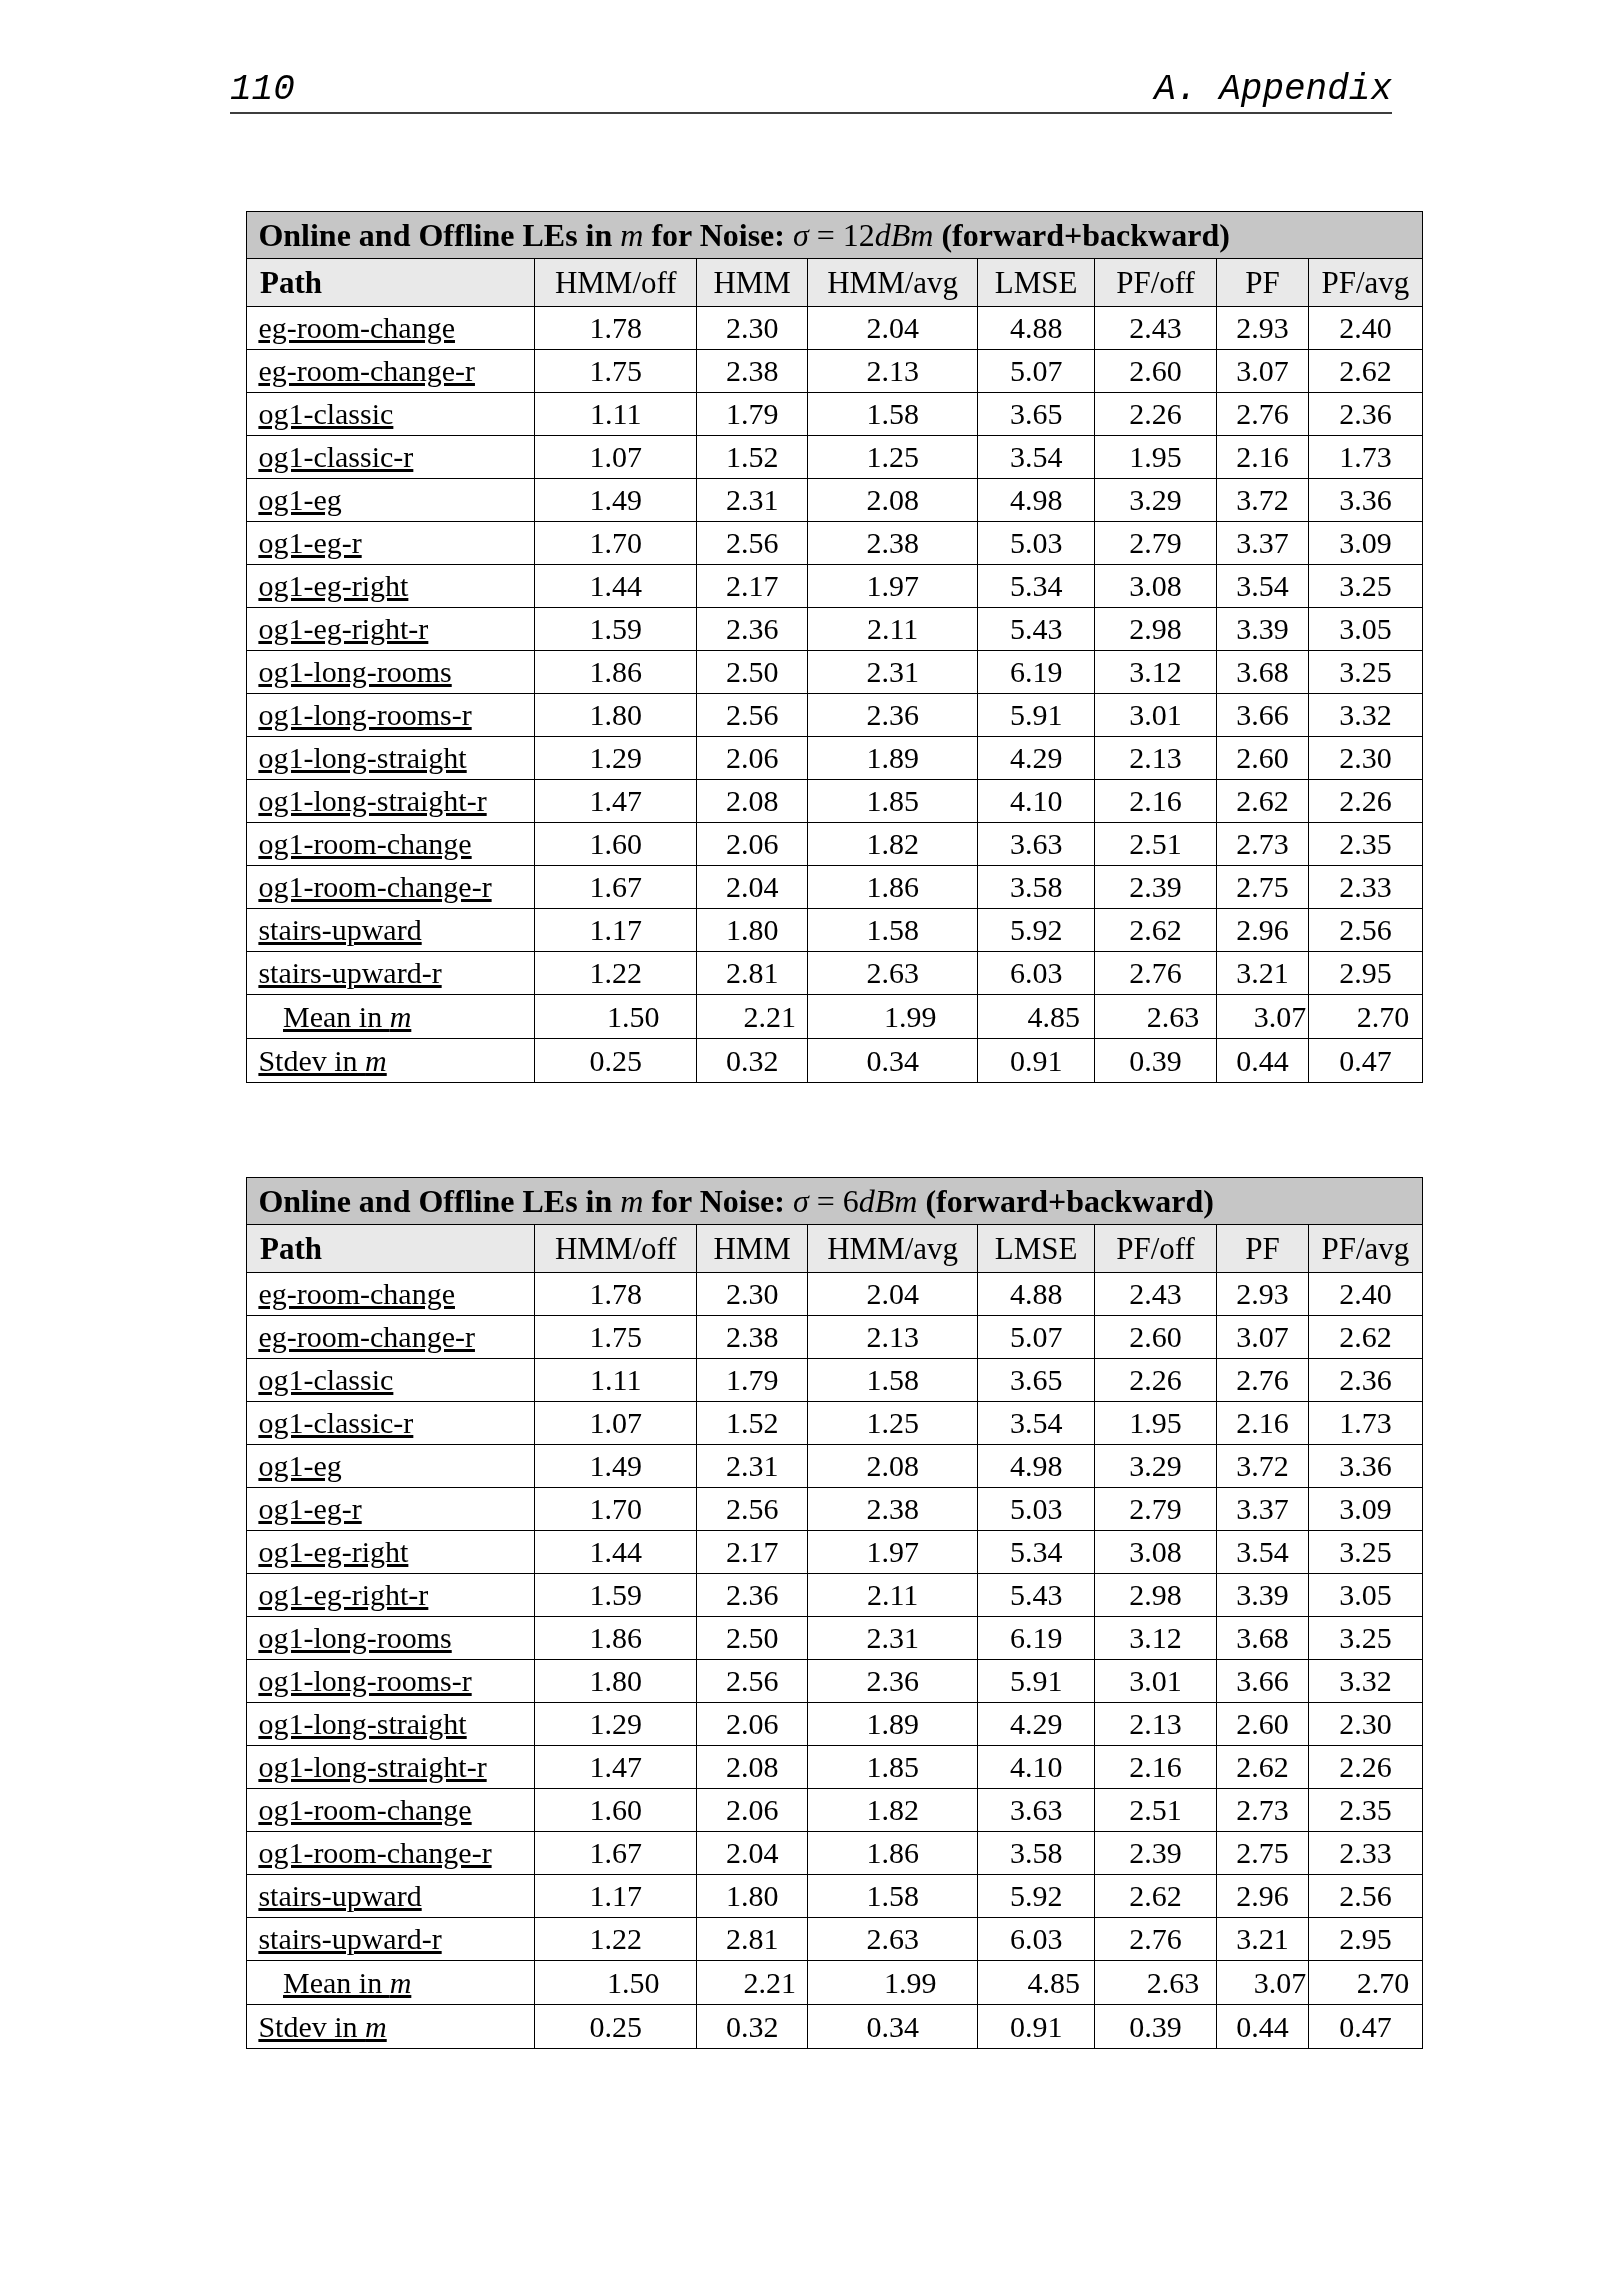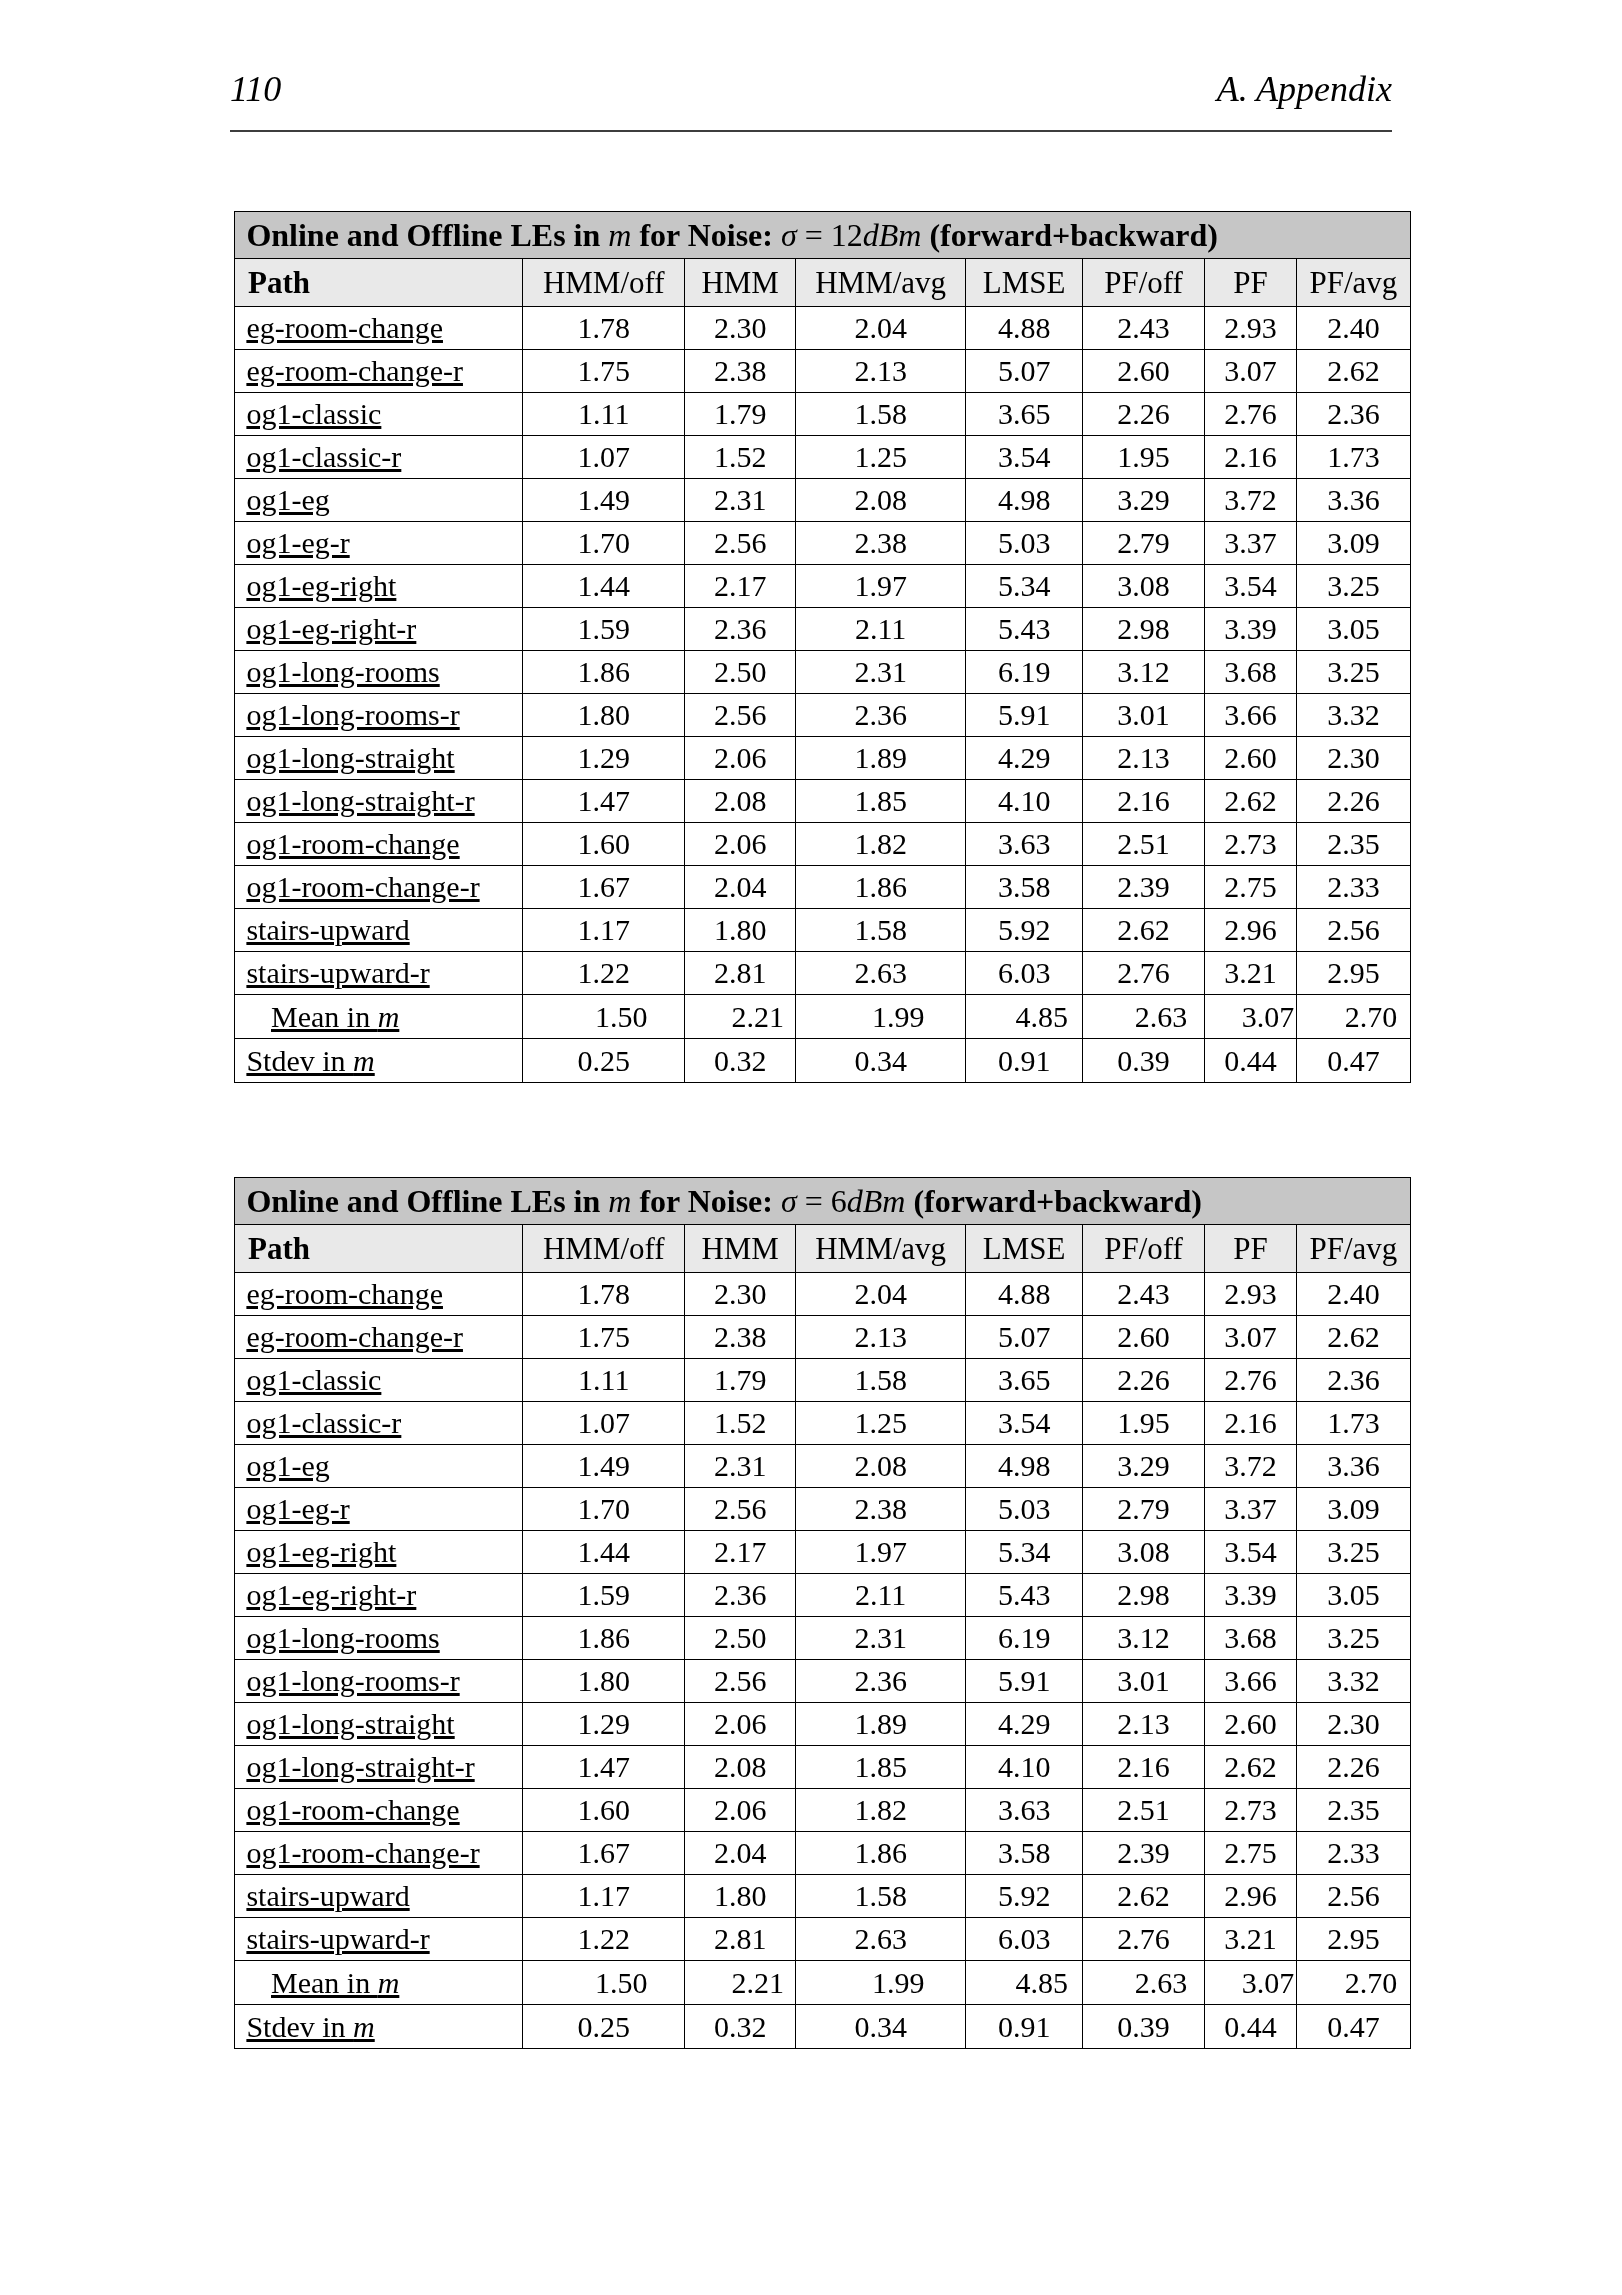--- a/index.html
+++ b/index.html
@@ -17,36 +17,37 @@
     position:absolute;
     left:230px;
     top:70px;
     width:1162px;
     display:flex;
     justify-content:space-between;
     align-items:flex-end;
     font-style:italic;
     font-size:36px;
     line-height:1.1;
-    padding-bottom:20px;
+    padding-bottom:2px;
     border-bottom:2.4px solid #3d3d3d;
+    font-family:Liberation Mono, monospace;
   }
   
   .content{
     position:absolute;
     left:230px;
     top:211px;
     width:1177px;
   }
   table.doc{
     border-collapse:collapse;
     table-layout:fixed;
     width:100%;
     border:1.6px solid #000;
-    margin:0 0 94px 4px;
+    margin:0 0 94px 16px;
     font-size:30px;
   }
   table.doc td, table.doc th{
     border:0.8px solid #000;
     overflow:hidden;
     white-space:nowrap;
     font-weight:normal;
   }
   .title-cell{
     background:#c6c6c6;

